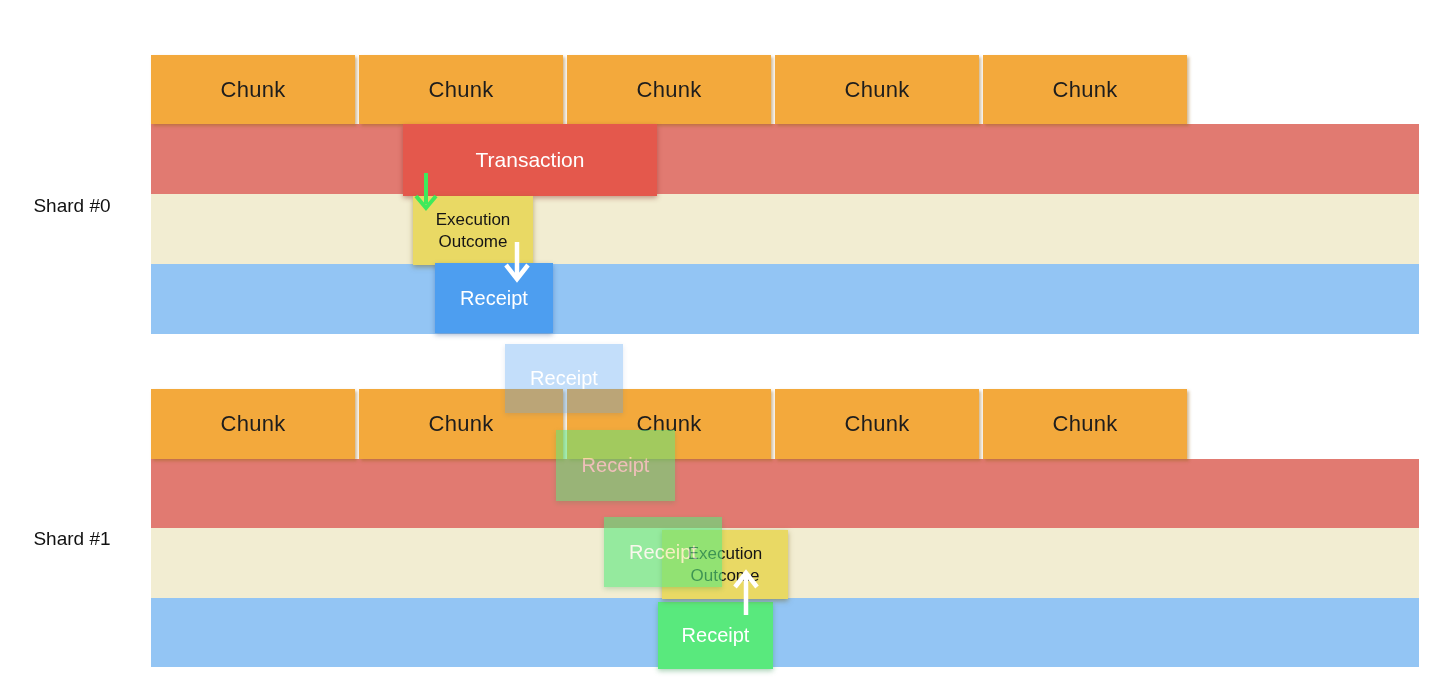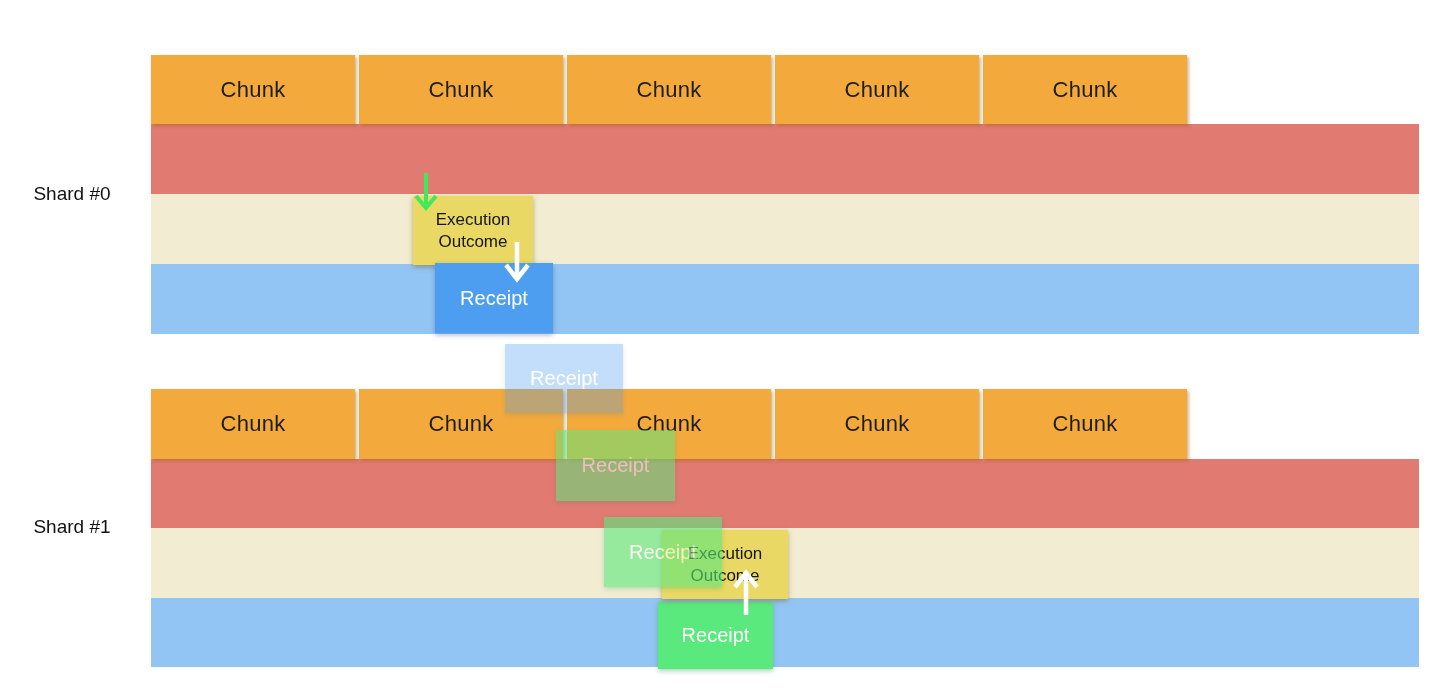--- a/index.html
+++ b/index.html
@@ -32,21 +32,21 @@
   }
   .receipt-blue{
     background:var(--receipt-blue);color:#fff;font-size:20px;
     box-shadow:0 2px 5px rgba(40,80,140,.4);z-index:10;
   }
   .receipt-green{
     background:var(--receipt-green);color:#fff;font-size:20px;
     box-shadow:0 2px 5px rgba(40,140,70,.4);
   }
   .shard-label{
-    position:absolute;width:96px;text-align:center;font-size:19px;color:#111;
+    position:absolute;width:96px;text-align:center;font-size:19px;color:#111;margin-top:12px;
   }
   .arrow{position:absolute;z-index:50;}
 </style>
 </head>
 <body>
 
 <div id="canvas">
 
   <div class="shard-label" style="left:24px;top:183px;">Shard #0</div>
 
@@ -55,20 +55,21 @@
   <div class="band band-blue" style="top:264px;height:70px;"></div>
 
   <div class="chunk-row" style="top:55px;height:69px;">
     <div class="chunk">Chunk</div>
     <div class="chunk">Chunk</div>
     <div class="chunk">Chunk</div>
     <div class="chunk">Chunk</div>
     <div class="chunk">Chunk</div>
   </div>
 
+  <div class="node transaction" style="left:403px;top:124px;width:254px;height:72px;">Transaction</div>
 
   <div class="node outcome" style="left:413px;top:196px;width:120px;height:69px;">
     <span>Execution</span>
     <span>Outcome</span>
   </div>
 
   <div class="node receipt-blue" style="left:435px;top:263px;width:118px;height:70px;">Receipt</div>
 
   <div class="arrow" style="left:408px;top:171px;">
     <svg width="36" height="42" viewBox="0 0 36 42">

